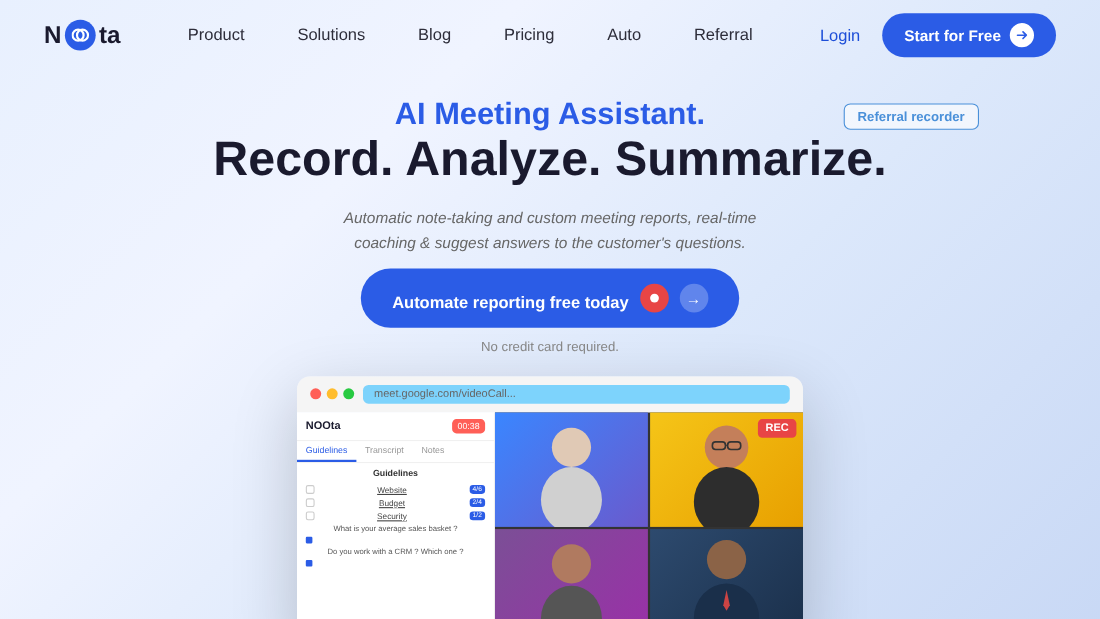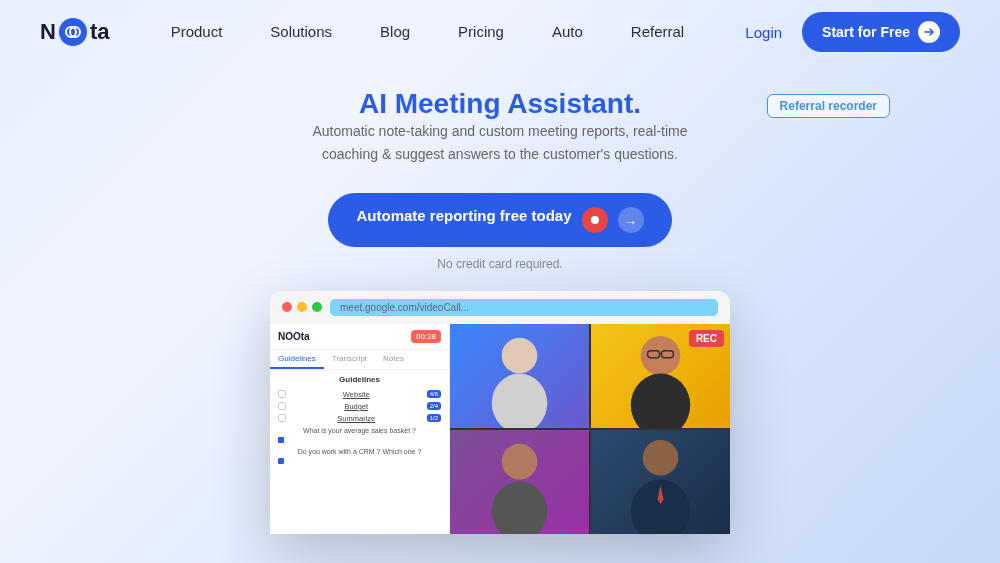--- a/index.html
+++ b/index.html
@@ -155,26 +155,27 @@
       color: #1a1a2e;
       line-height: 1.15;
       margin-bottom: 16px;
     }
 
     .hero-subtitle {
       font-size: 14px;
       color: #666;
       line-height: 1.6;
       max-width: 430px;
-      margin-bottom: 28px;
+      margin-bottom: 12px;
+      font-style: italic;
     }
 
     .automate-btn {
       display: flex;
-      align-items: flex-start;
+      align-items: flex-end;
       gap: 10px;
       background: #2b5ce6;
       color: white;
       border: none;
       border-radius: 30px;
       padding: 14px 28px;
       font-size: 15px;
       font-weight: 600;
       cursor: pointer;
       margin-bottom: 10px;
@@ -477,20 +478,21 @@
       </span>
     </a>
   </div>
 </nav>
 
 <section class="hero">
 
   <span class="meeting-recorder-badge">Referral recorder</span>
 
   <h1 class="hero-title-blue">AI Meeting Assistant.</h1>
+  <h1 class="hero-title-black">Record. Analyze. Summarize.</h1>
   <p class="hero-subtitle">Automatic note-taking and custom meeting reports, real-time coaching &amp; suggest answers to the customer's questions.</p>
 
   <button class="automate-btn">
     <span>Automate reporting free today</span>
     <span class="btn-icon"></span>
     <span class="arrow-circle-white">→</span>
   </button>
   <p class="no-credit">No credit card required.</p>
 
   <div class="browser-mockup">
@@ -522,21 +524,21 @@
             <span class="check-label">Website</span>
             <span class="check-badge">4/6</span>
           </div>
           <div class="app-check-item">
             <span class="check-box"></span>
             <span class="check-label">Budget</span>
             <span class="check-badge">2/4</span>
           </div>
           <div class="app-check-item">
             <span class="check-box"></span>
-            <span class="check-label">Summarize</span>
+            <span class="check-label">Security</span>
             <span class="check-badge">1/2</span>
           </div>
 
           <div class="app-question-item">
             <div class="question-text">What is your average sales basket ?</div>
             <div class="question-bar">
               <span class="q-badge q-badge-blue"></span>
             </div>
           </div>
           <div class="app-question-item">

